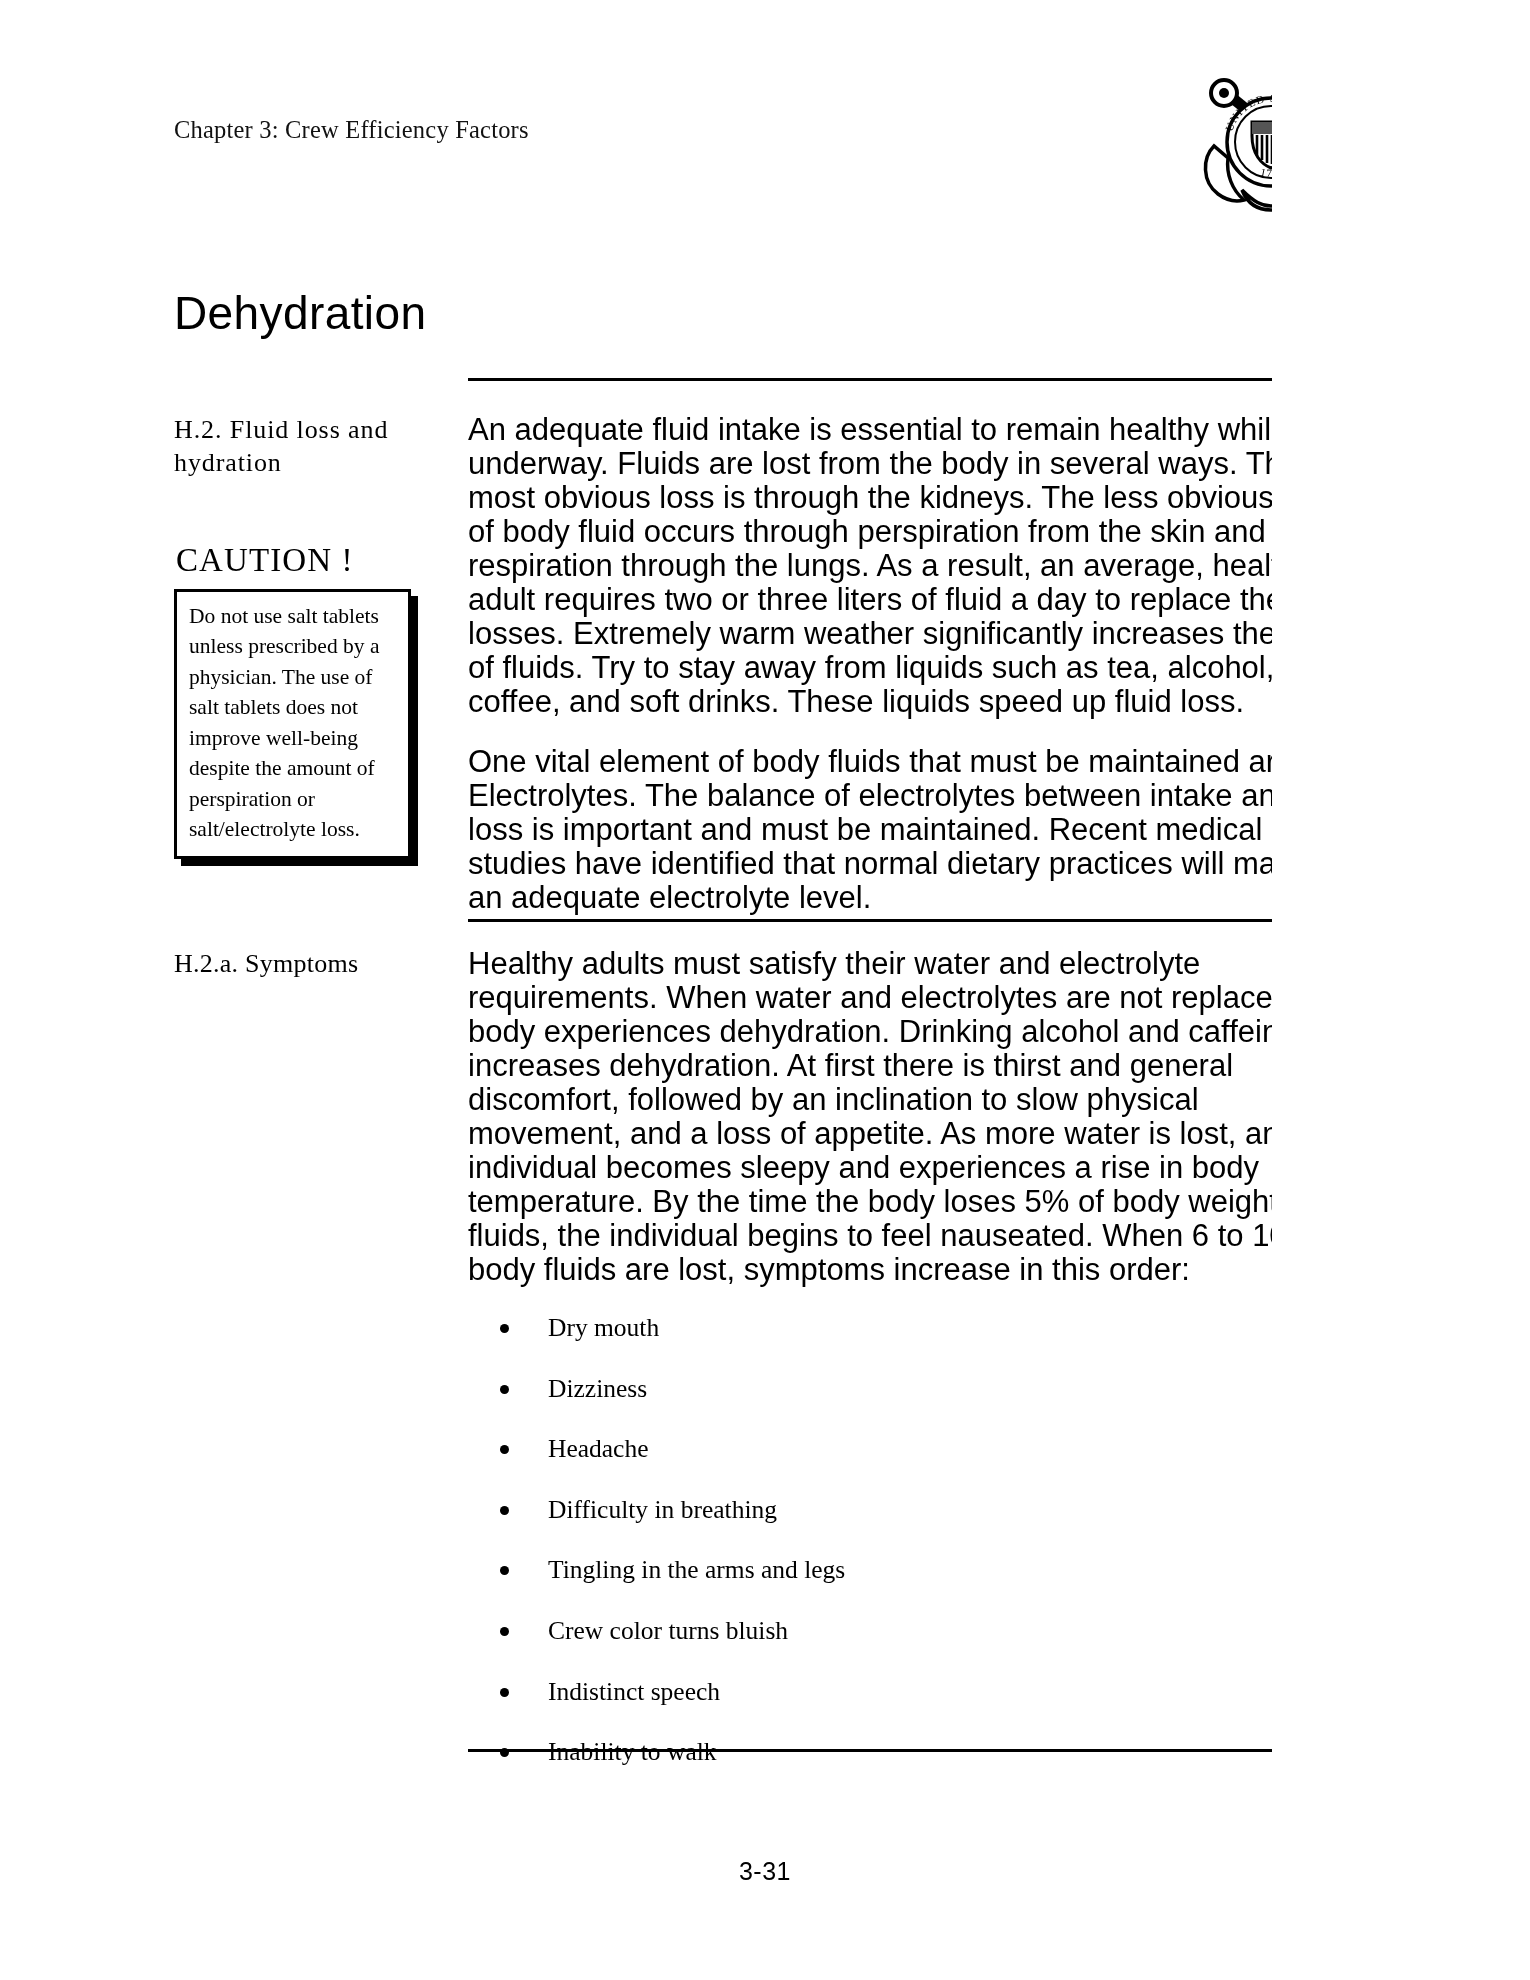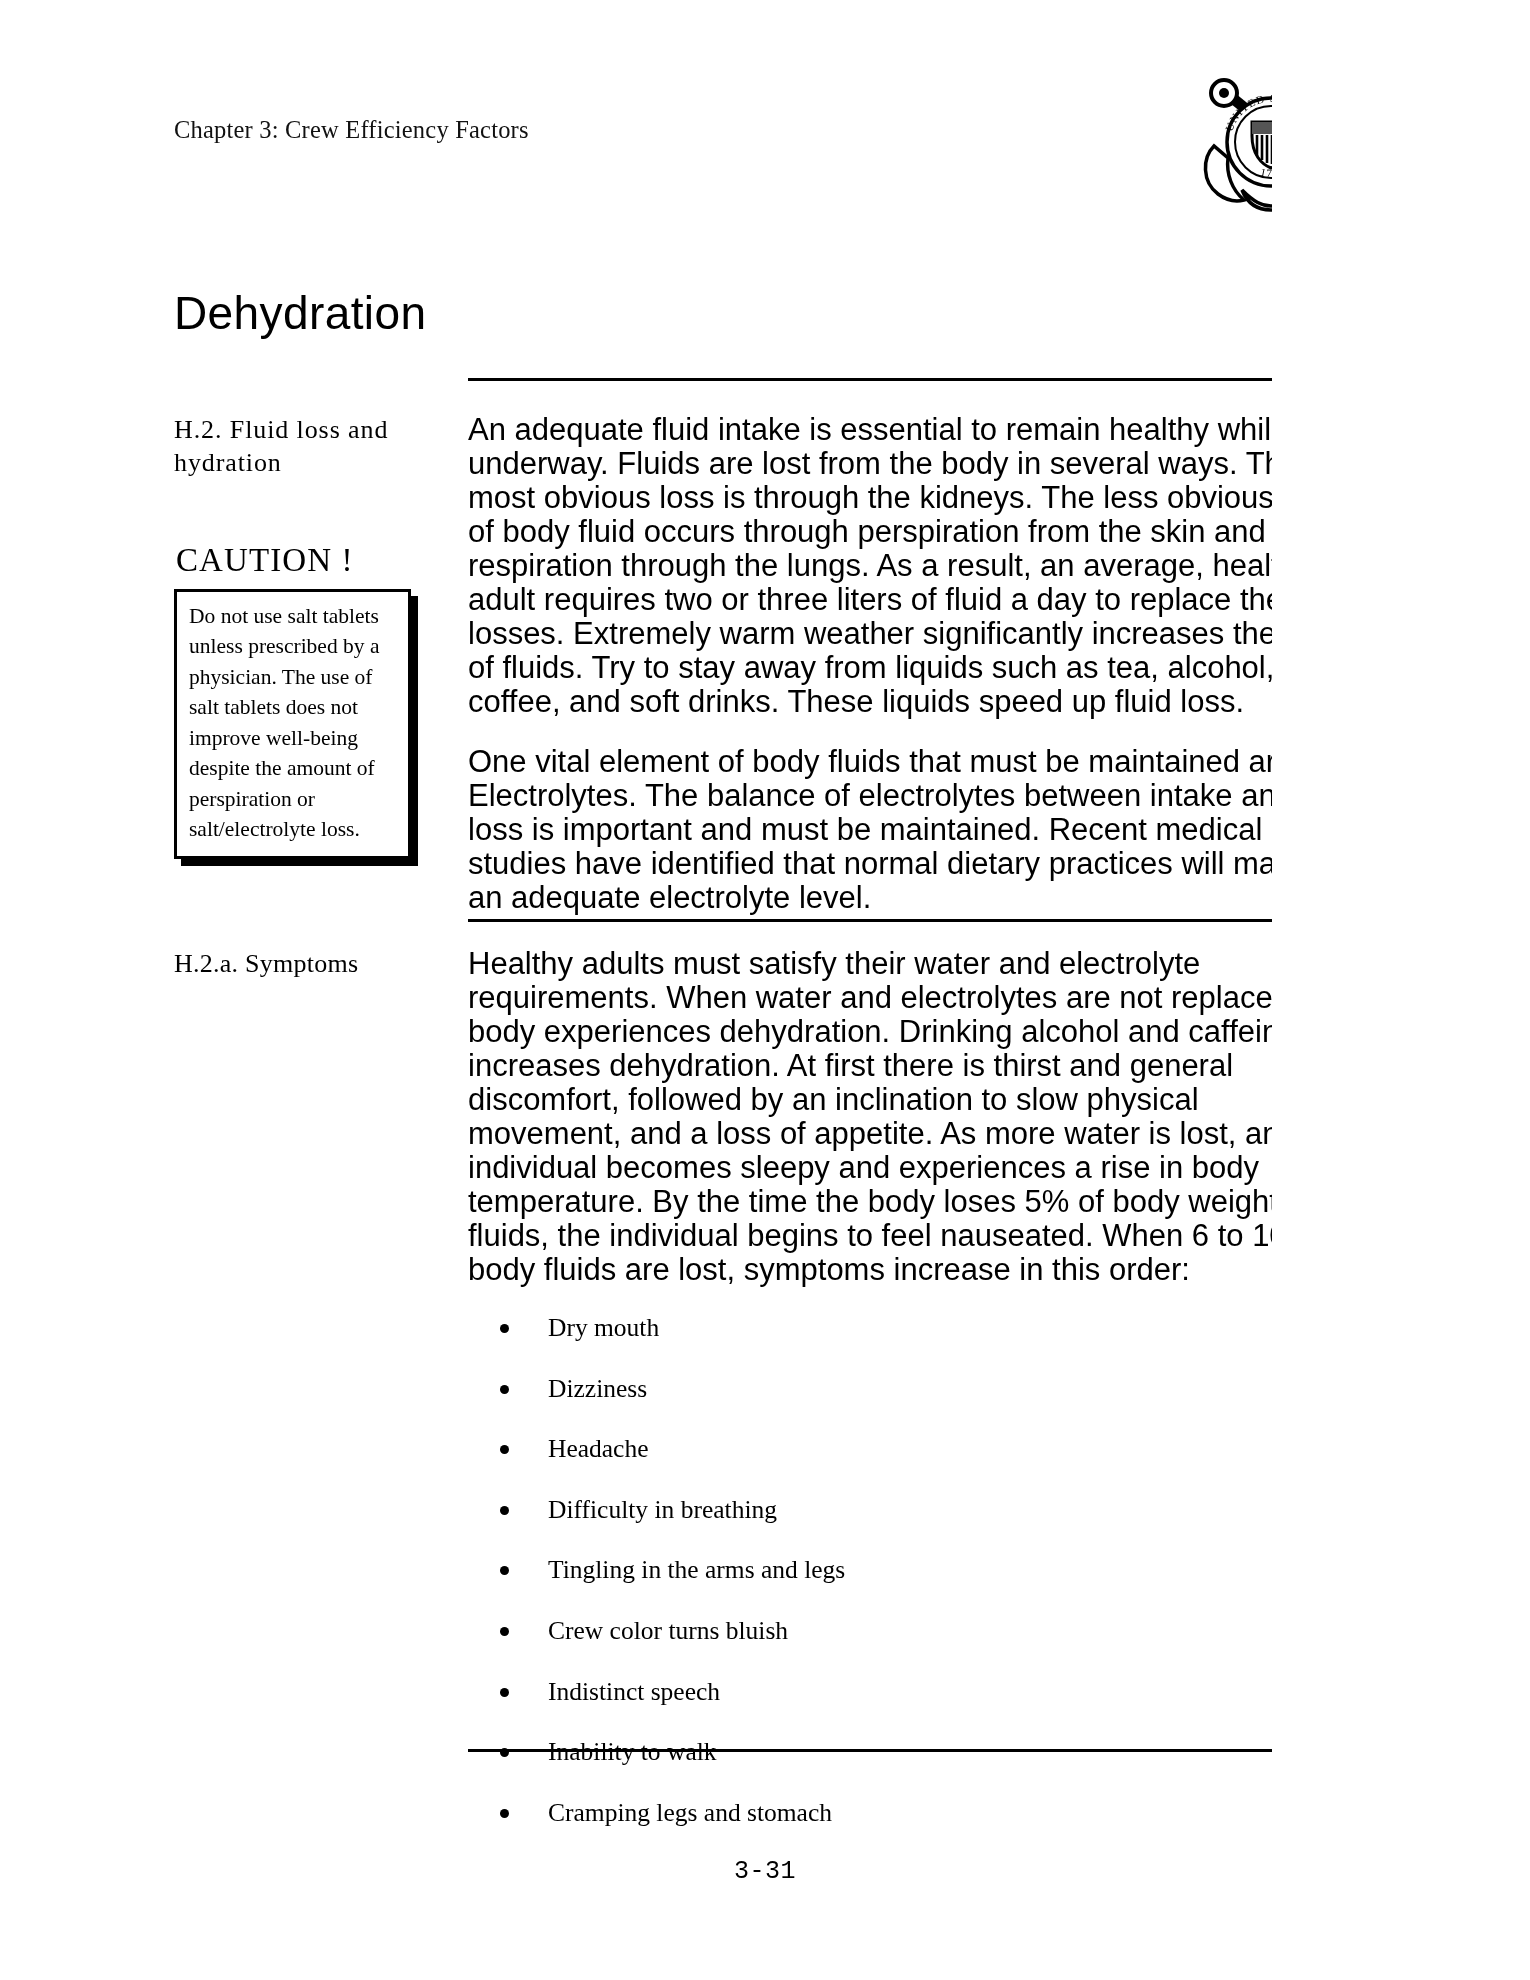--- a/index.html
+++ b/index.html
@@ -171,21 +171,21 @@
 
   
   .footer {
     position: absolute;
     top: 1857px;
     left: 0;
     width: 1530px;
     text-align: center;
   }
   .page-num {
-    font-family: Liberation Mono, monospace;
+    font-family: Liberation Sans, sans-serif;
     font-size: 25px;
     color: #000000;
     letter-spacing: 0.5px;
   }
 </style>
 </head>
 <body>
 
 <div class="page">
 
@@ -302,24 +302,20 @@
           <span>Crew color turns bluish</span>
         </li>
         <li>
           <span class="bullet-dot"></span>
           <span>Indistinct speech</span>
         </li>
         <li>
           <span class="bullet-dot"></span>
           <span>Inability to walk</span>
         </li>
-        <li>
-          <span class="bullet-dot"></span>
-          <span>Cramping legs and stomach</span>
-        </li>
       </ul>
     </div>
   </div>
 
   <div class="footer">
     <span class="page-num">3-31</span>
   </div>
 
 </div>
 

